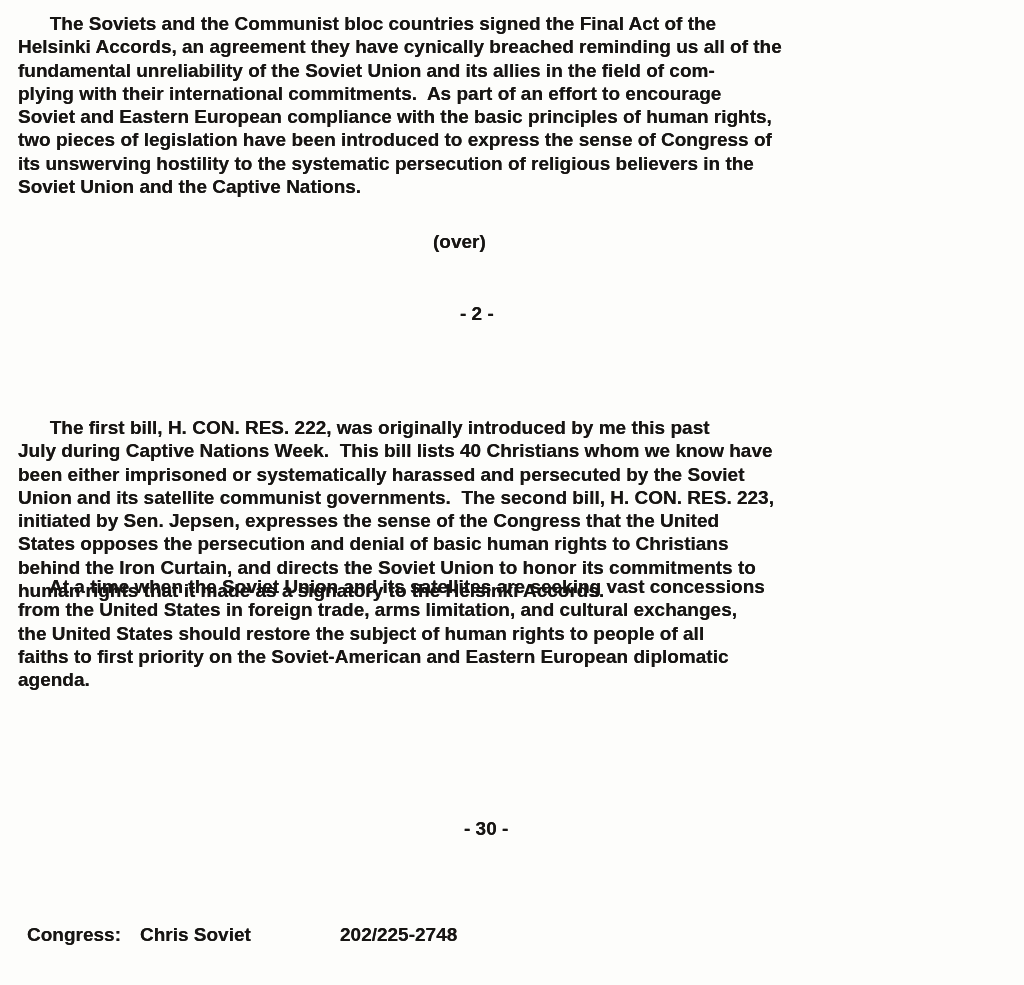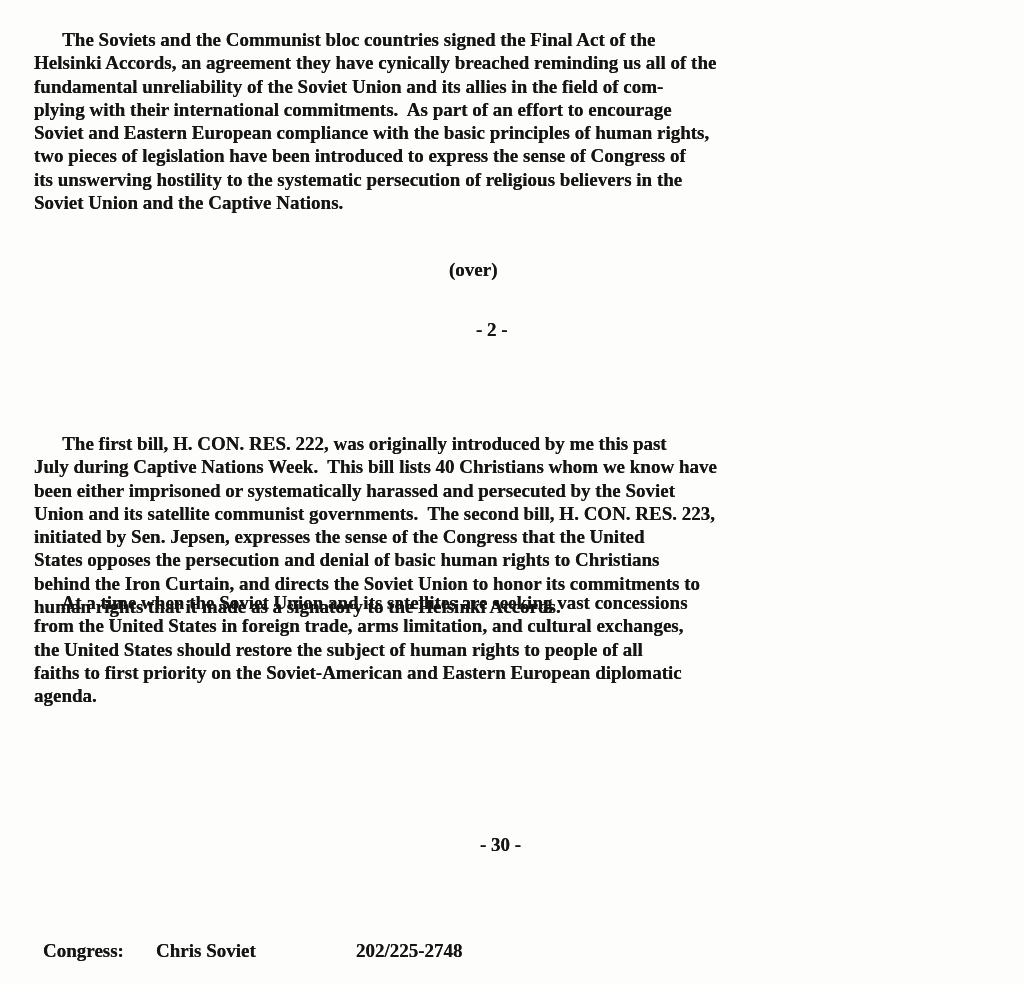--- a/index.html
+++ b/index.html
@@ -11,35 +11,35 @@
     position: relative;
     width: 1024px;
     height: 985px;
     margin: 0 auto;
     background: #fdfdfb;
     overflow: hidden;
     font-family: "Liberation Mono", "DejaVu Sans Mono", monospace;
     color: #171513;
   }
   pre.typed {
-    margin: 16px;
+    margin: 0;
     position: absolute;
-    font-family: Liberation Serif, serif;
+    font-family: Liberation Sans, sans-serif;
     font-size: 19px;
     line-height: 23.3px;
     font-weight: 700;
     letter-spacing: 0px;
     white-space: pre;
     text-shadow: 0 0 0.6px rgba(20,18,16,0.85);
   }
   .para { left: 18px; }
   .para-1 { top: 12px; }
   .para-2 { top: 416px; }
   .para-3 { top: 575px; }
-  .over-marker { top: 242px; left: 433px; }
+  .over-marker { top: 230px; left: 433px; }
   .page-number { top: 302px; left: 460px; }
   .end-marker { top: 817px; left: 464px; }
   .contact-label { top: 923px; left: 27px; }
   .contact-name  { top: 923px; left: 140px; }
   .contact-phone { top: 923px; left: 340px; }
 </style>
 </head>
 <body>
 
 <div class="page">

